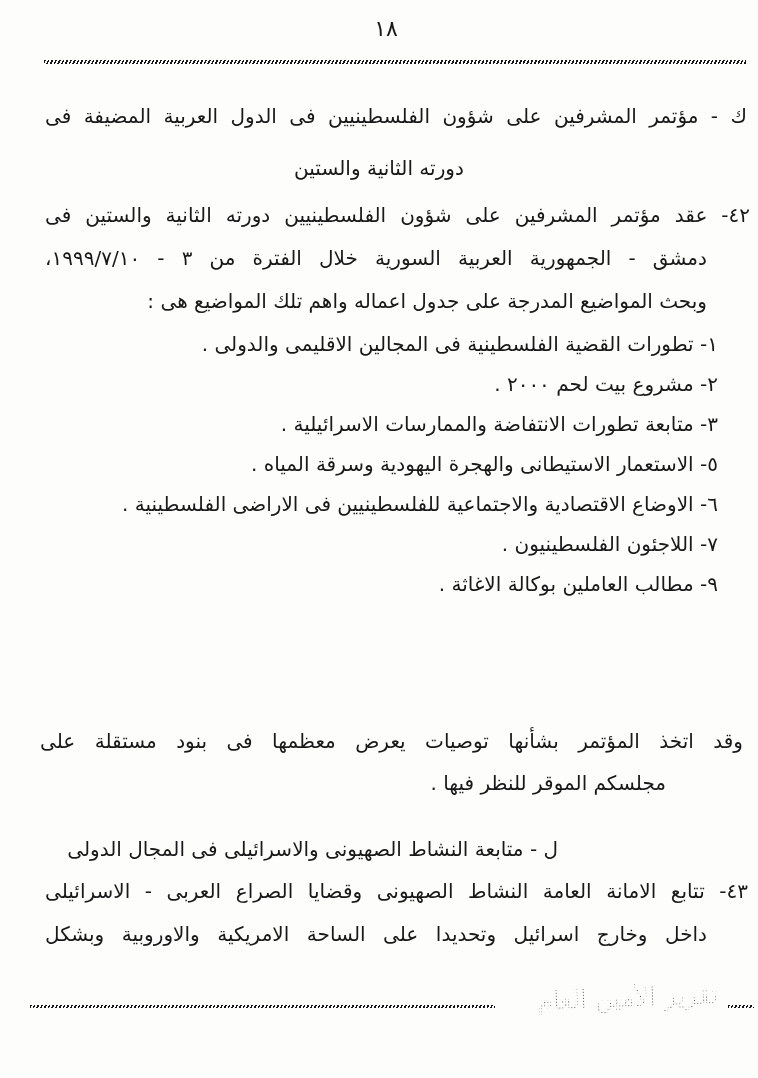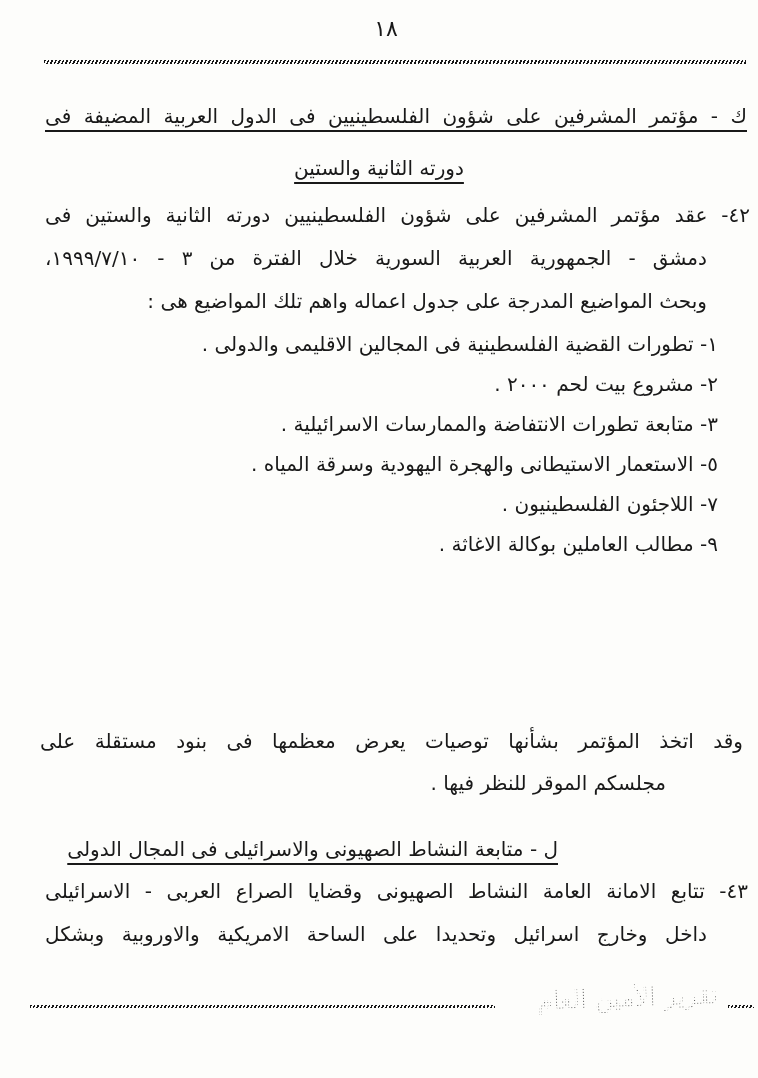--- a/index.html
+++ b/index.html
@@ -19,21 +19,20 @@
     text-align:right;
   }
   .just{
     white-space:normal;
     text-align:justify;
     text-align-last:justify;
     overflow:hidden;
     height:36px;
   }
   .underlined{
-    text-decoration:underline;
     text-underline-offset:7px;
     text-decoration-thickness:1.5px;
   }
   .rule{
     height:4px;
     background:repeating-linear-gradient(115deg,#161616 0 1.6px,transparent 1.6px 3.4px);
   }
   .rule.thin{height:3px;}
   #page-number{
     top:16px;left:0;right:0;
@@ -81,20 +80,21 @@
 
 <div id="para42-line1" class="abs line just">٤٢- عقد مؤتمر المشرفين على شؤون الفلسطينيين دورته الثانية والستين فى</div>
 <div id="para42-line2" class="abs line just">دمشق - الجمهورية العربية السورية  خلال الفترة من ٣ - ١٩٩٩/٧/١٠،</div>
 <div id="para42-line3" class="abs line">وبحث المواضيع المدرجة على جدول اعماله واهم تلك المواضيع هى :</div>
 
 <div id="topics" class="abs">
   <div class="topic">١- تطورات القضية الفلسطينية فى المجالين الاقليمى والدولى .</div>
   <div class="topic">٢- مشروع بيت لحم ٢٠٠٠ .</div>
   <div class="topic">٣- متابعة تطورات الانتفاضة والممارسات الاسرائيلية .</div>
   <div class="topic">٥- الاستعمار الاستيطانى والهجرة اليهودية وسرقة المياه .</div>
+  <div class="topic">٦- الاوضاع الاقتصادية والاجتماعية للفلسطينيين فى الاراضى الفلسطينية .</div>
   <div class="topic">٧- اللاجئون الفلسطينيون .</div>
   <div class="topic">٩- مطالب العاملين بوكالة الاغاثة .</div>
 </div>
 
 <div id="closing-line1" class="abs line just">وقد اتخذ المؤتمر بشأنها  توصيات يعرض معظمها فى بنود مستقلة على</div>
 <div id="closing-line2" class="abs line">مجلسكم الموقر للنظر فيها .</div>
 
 <div id="heading-l" class="abs line underlined">ل -  متابعة النشاط الصهيونى والاسرائيلى فى المجال الدولى</div>
 
 <div id="para43-line1" class="abs line just">٤٣-  تتابع الامانة العامة النشاط الصهيونى وقضايا الصراع العربى - الاسرائيلى</div>

